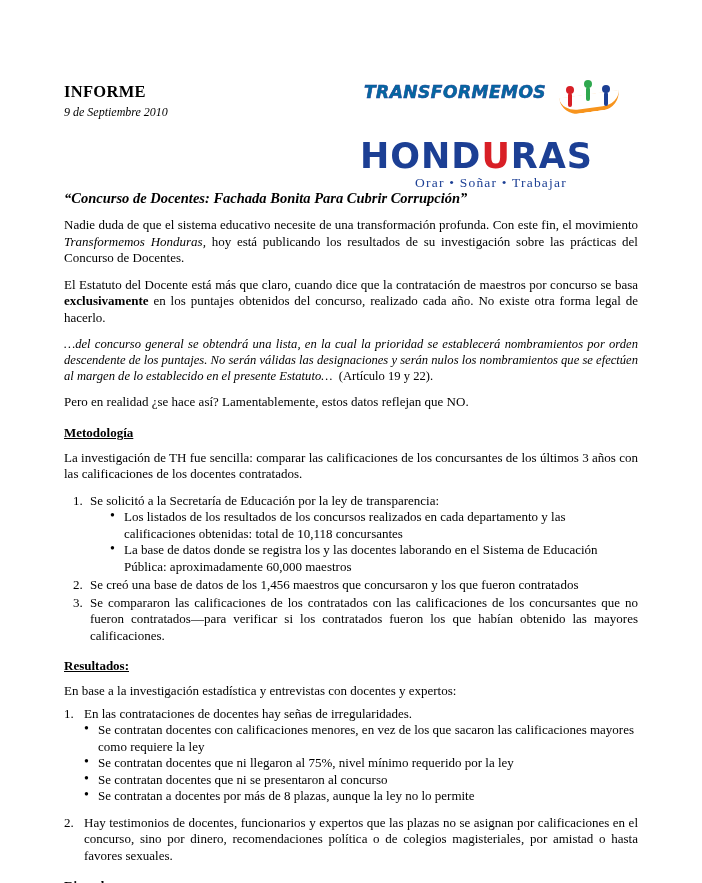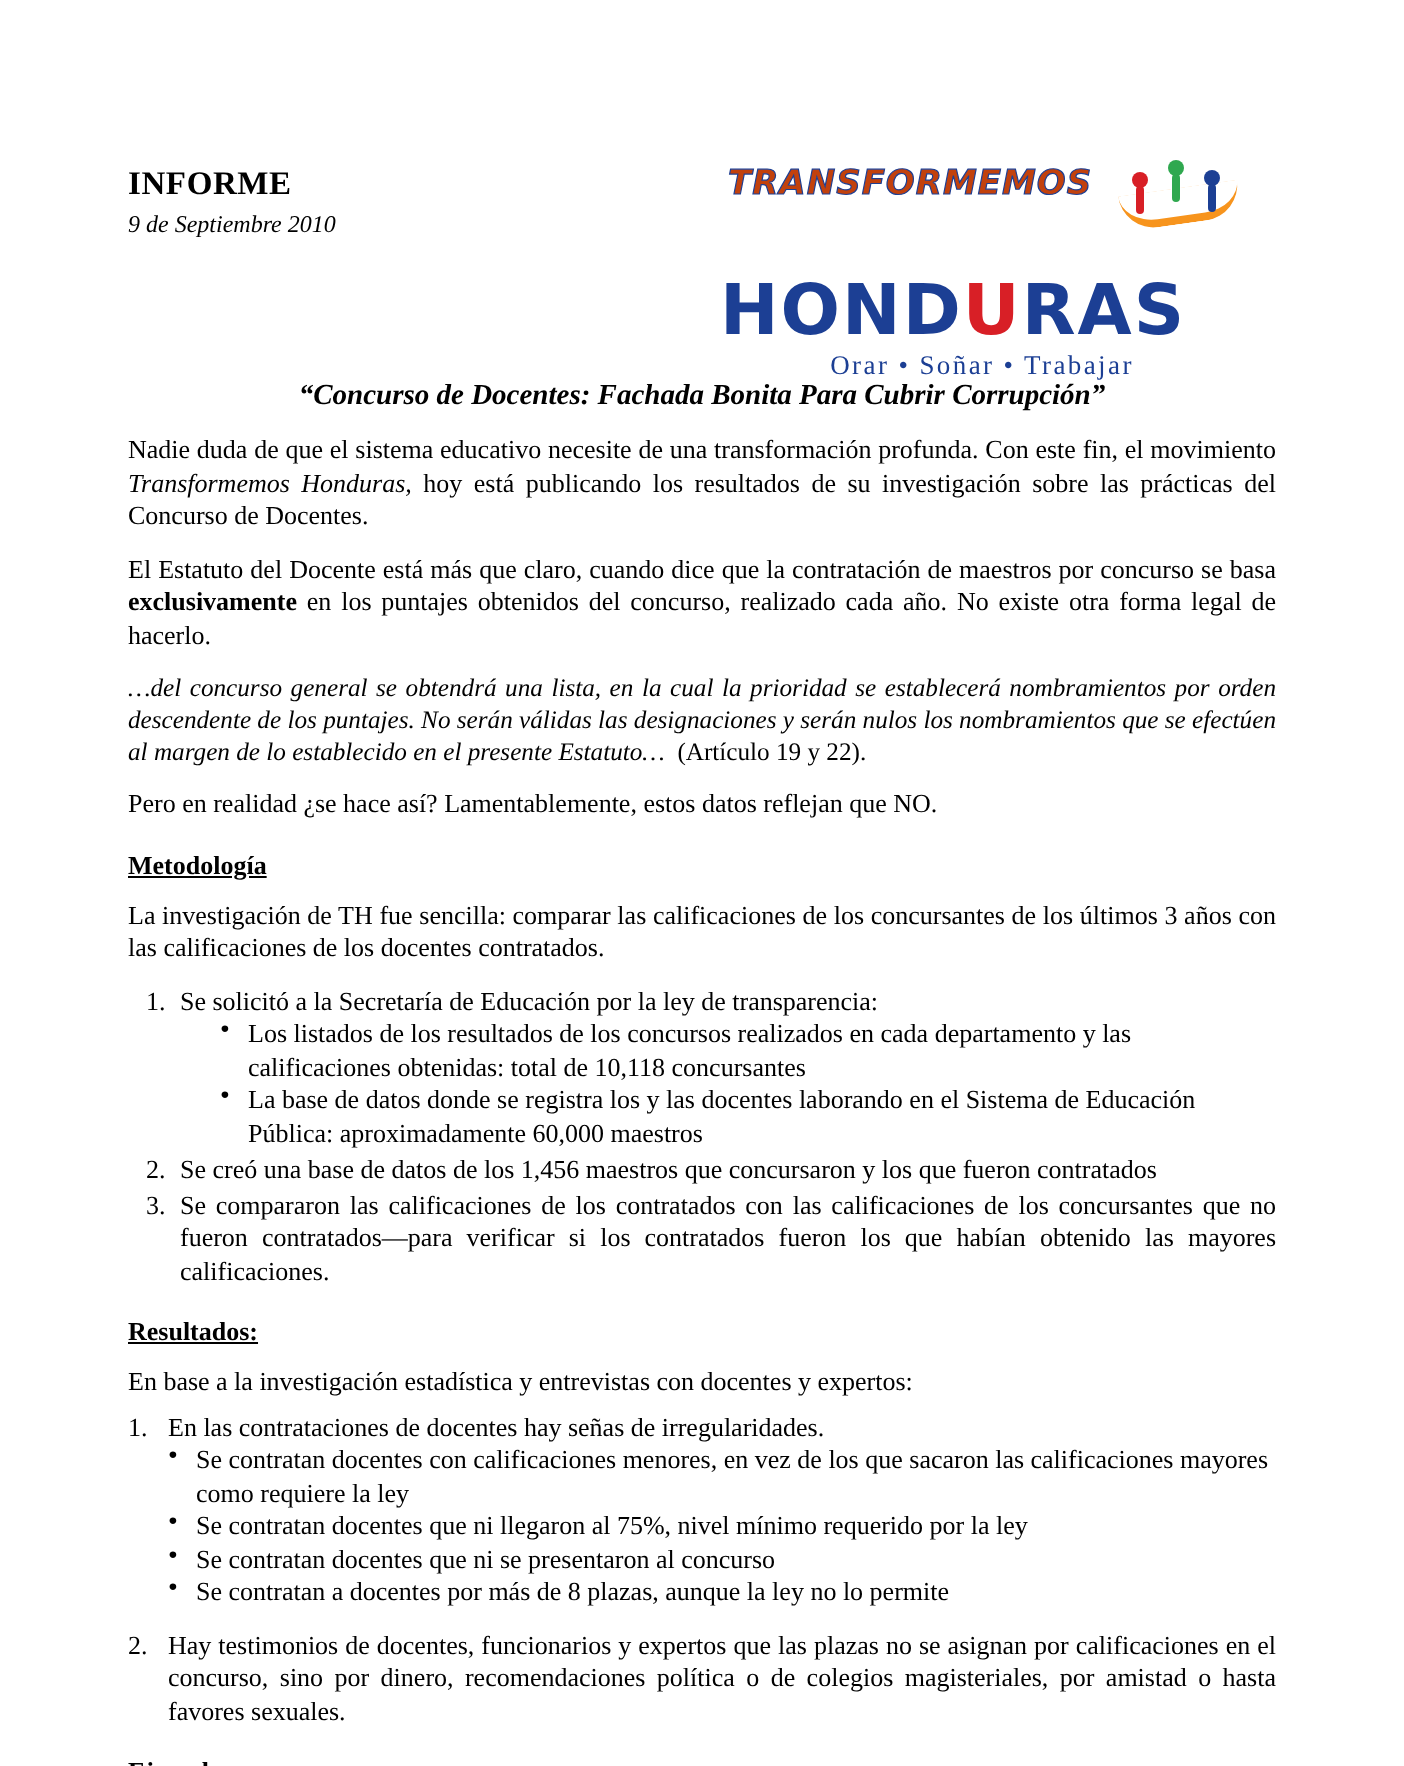--- a/index.html
+++ b/index.html
@@ -48,21 +48,21 @@
     height: 76px;
     text-align: center;
   }
   .logo-top {
     position: relative;
     display: block;
     font-family: "DejaVu Sans", sans-serif;
     font-weight: bold;
     font-style: italic;
     font-size: 17px;
-    color: #c2410c;
+    color: #0369a1;
     letter-spacing: 0.5px;
     -webkit-text-stroke: 0.6px #1c3f94;
     margin: 0 0 -4px 0;
     text-align: left;
     padding-left: 6px;
   }
   .logo-main {
     display: block;
     font-family: "DejaVu Sans", sans-serif;
     font-weight: bold;
@@ -110,21 +110,21 @@
     bottom: 2px;
     width: 60px;
     height: 14px;
     border-bottom: 4px solid #f7941d;
     border-radius: 0 0 40px 40px;
     transform: rotate(-8deg);
   }
 
   
   .headline {
-    text-align: center;
+    text-align: left;
     font-size: 14.5px;
     font-weight: bold;
     font-style: italic;
     margin: 30px 0 10px 0;
   }
   p {
     font-size: 13px;
     line-height: 16.5px;
     margin: 0 0 10px 0;
     text-align: justify;

